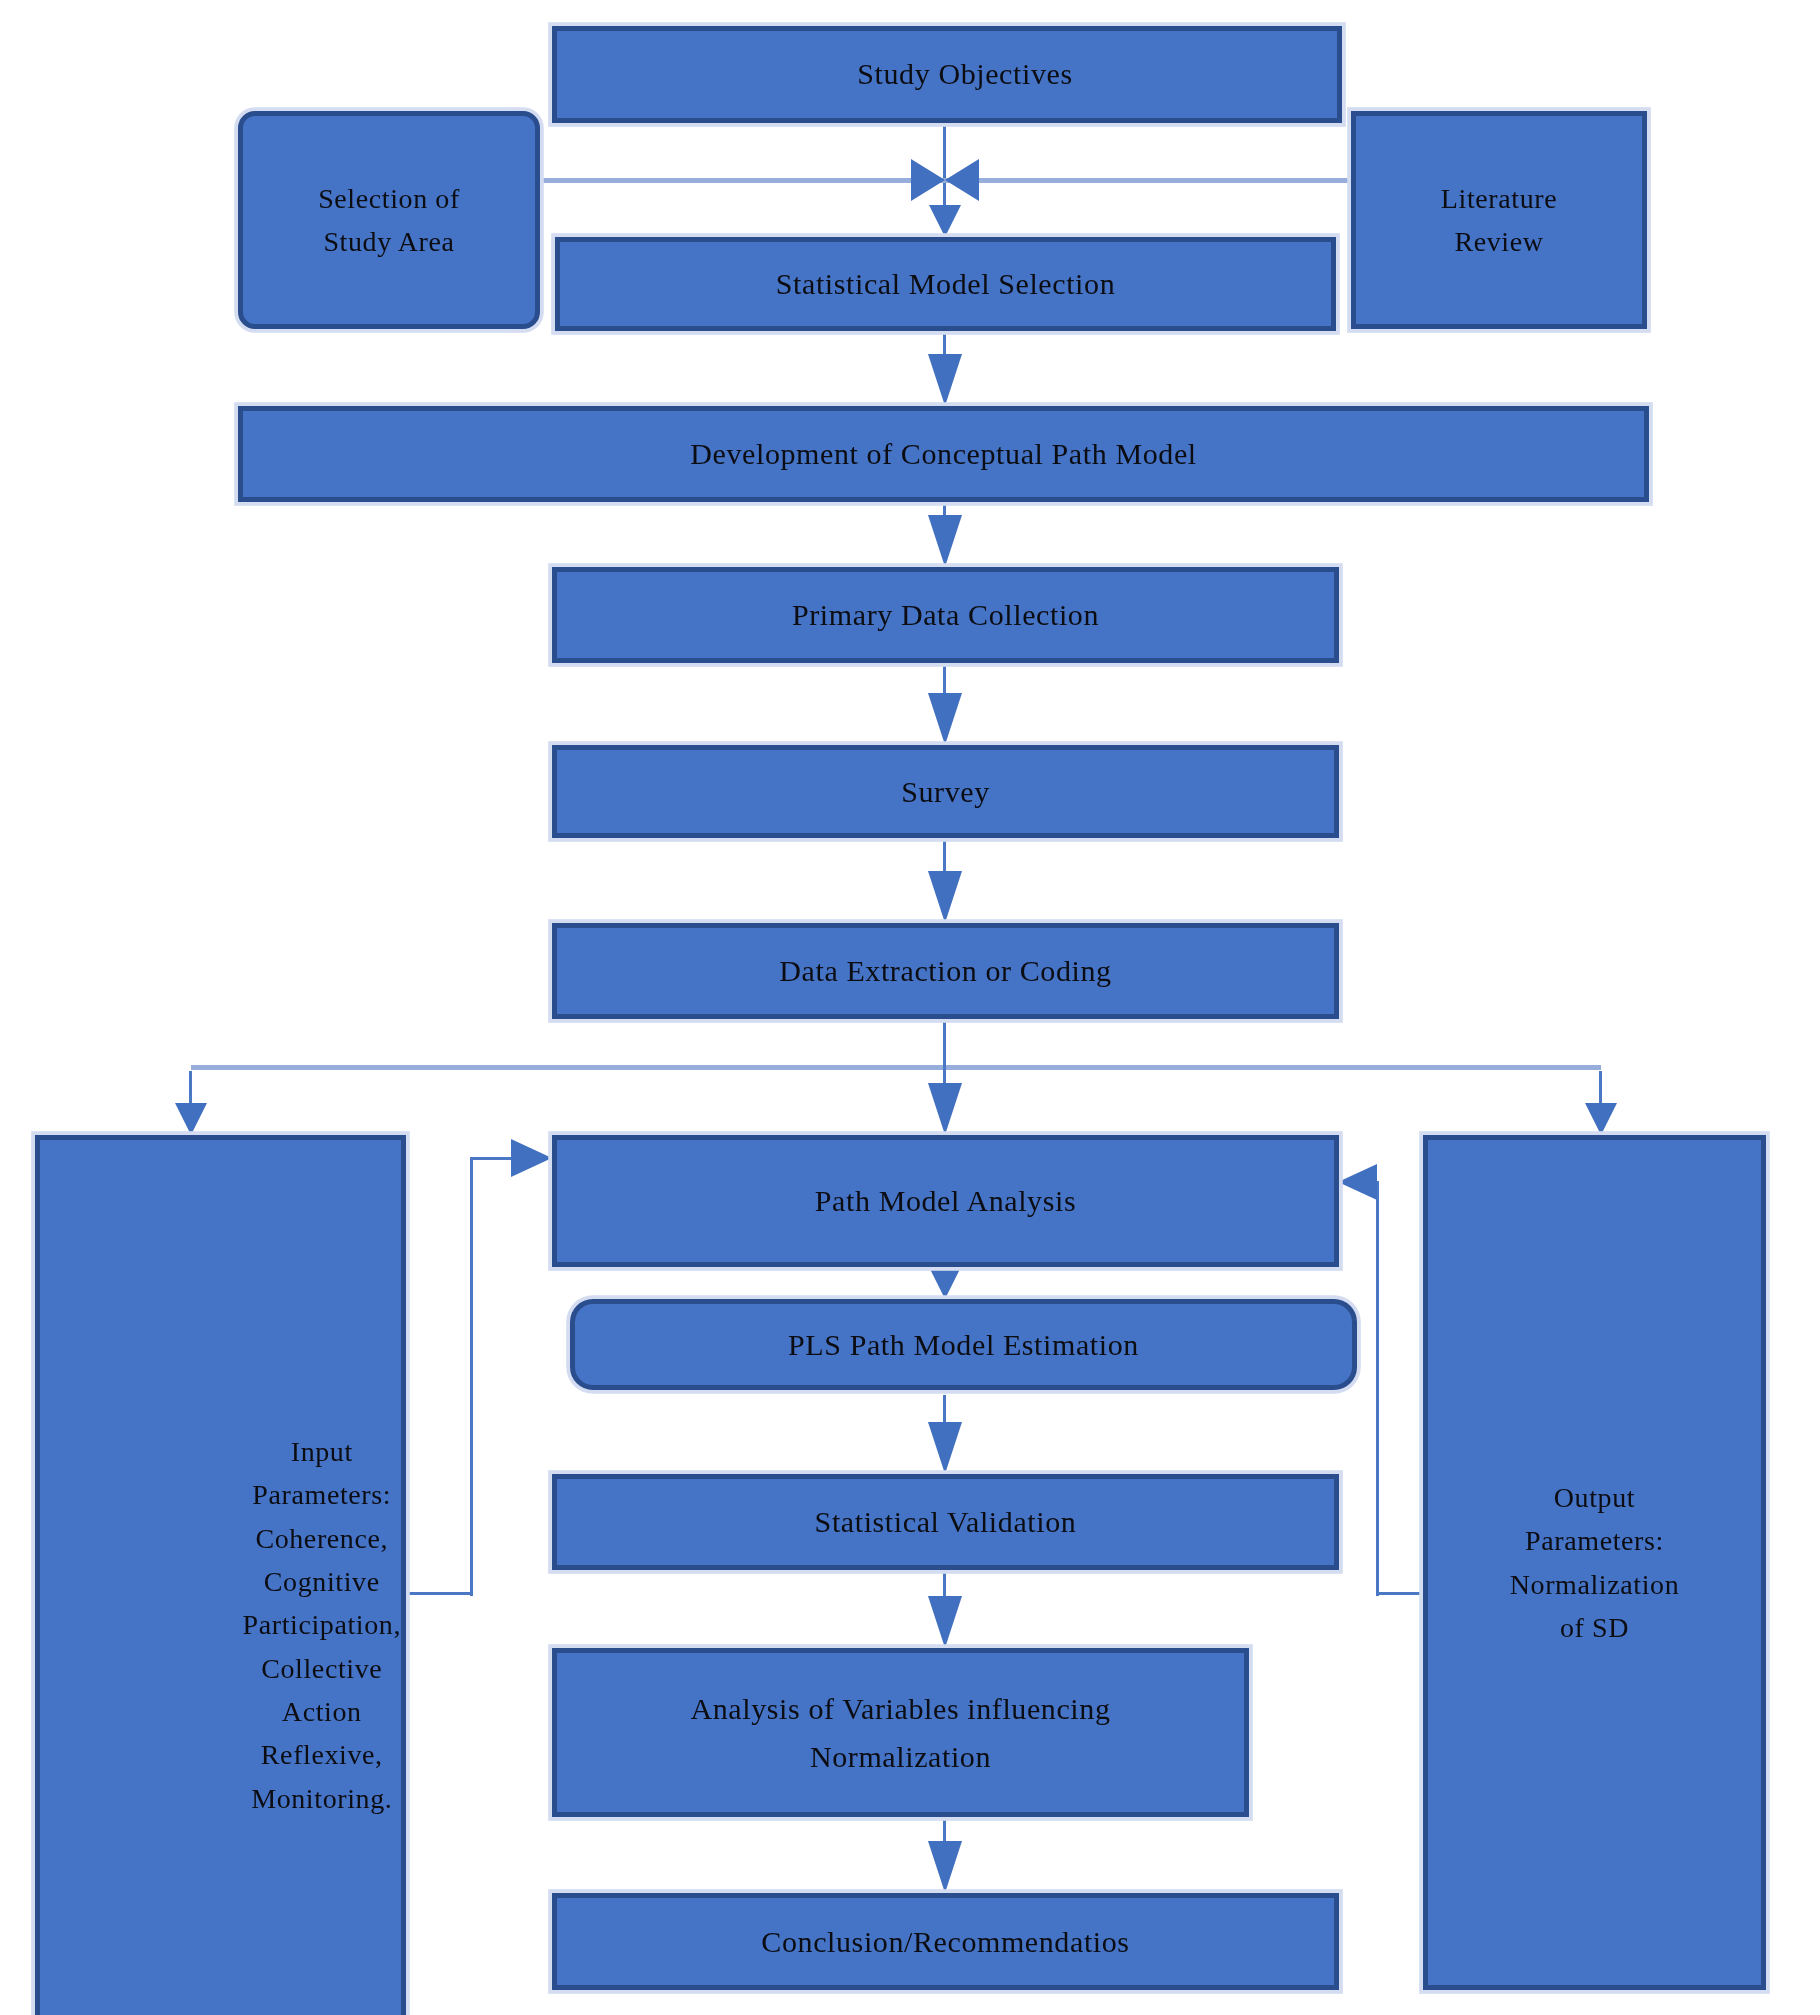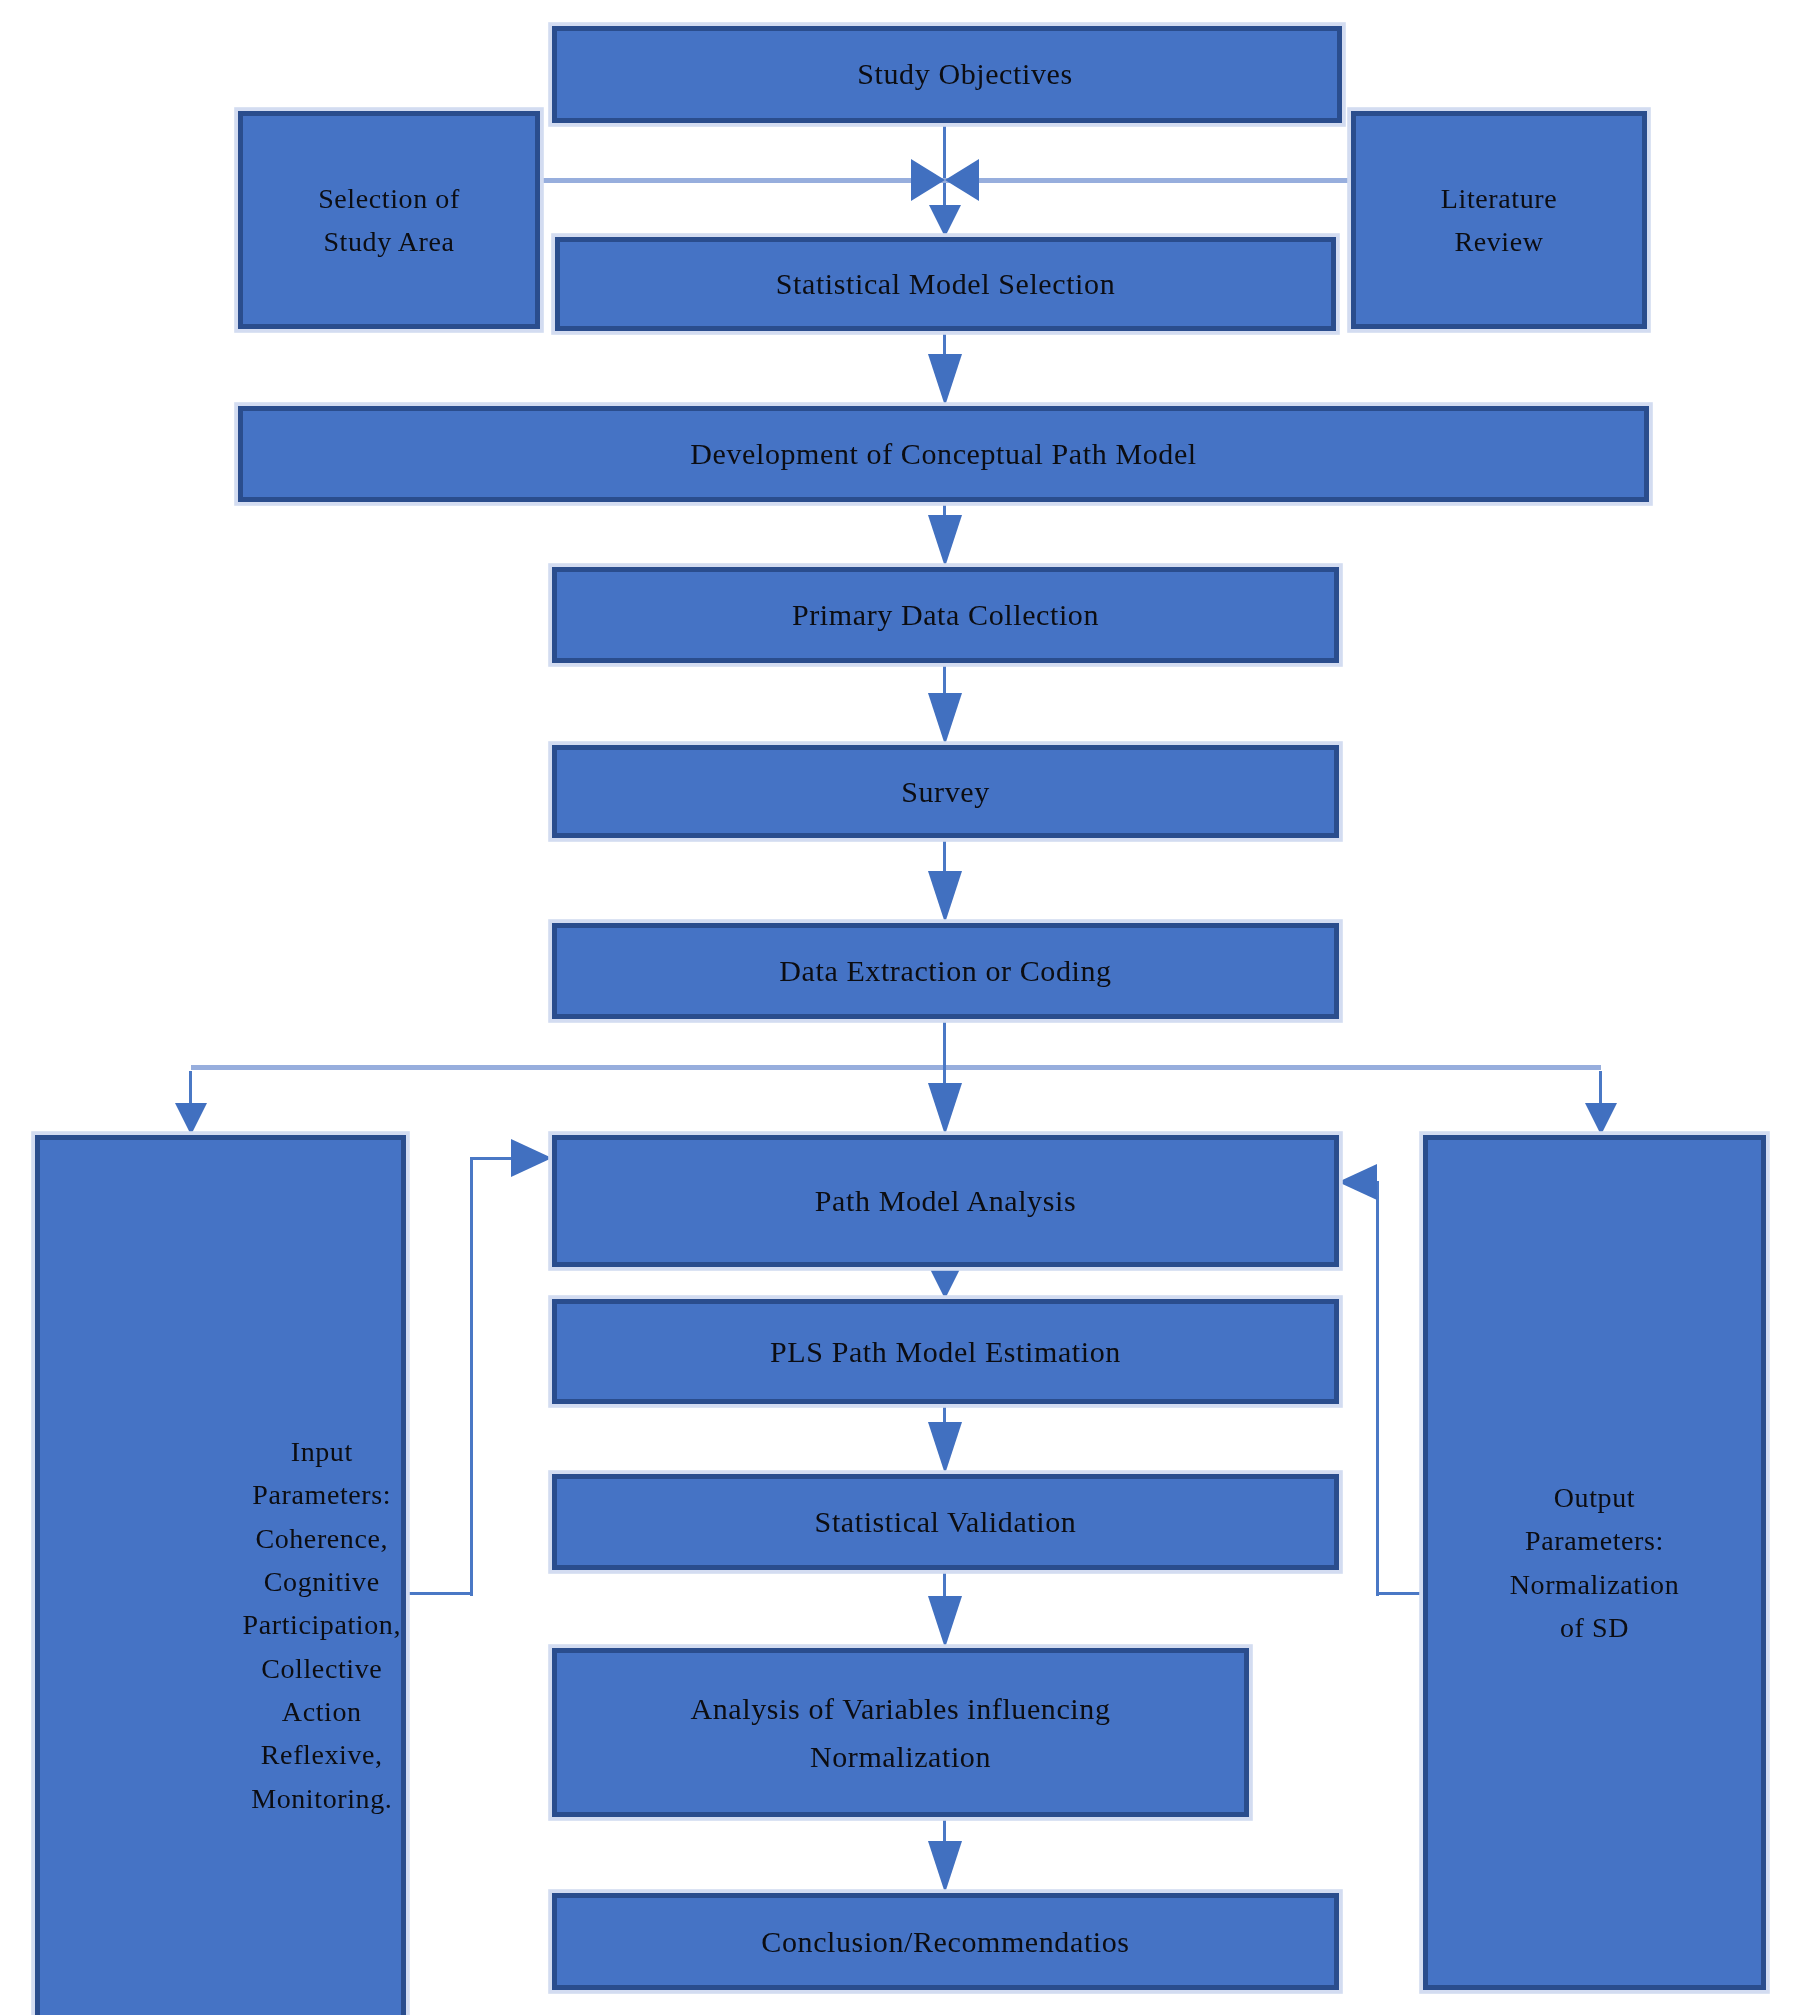--- a/index.html
+++ b/index.html
@@ -39,30 +39,30 @@
     border-right:39px solid var(--arrow,#4170c0);}
   .bowR{position:absolute;width:0;height:0;
     border-top:21.7px solid transparent;border-bottom:21.7px solid transparent;
     border-left:34px solid var(--arrow,#4170c0);}
   .bowL{position:absolute;width:0;height:0;
     border-top:21.7px solid transparent;border-bottom:21.7px solid transparent;
     border-right:34px solid var(--arrow,#4170c0);}
 
   
   #n-study-objectives{left:552px;top:25.5px;width:790px;height:97px;padding-left:36px;}
-  #n-selection-study-area{left:238px;top:111px;width:302px;height:218px;}
+  #n-selection-study-area{left:238px;top:111px;width:302px;height:218px;border-radius:17px;}
   #n-literature-review{left:1351px;top:111px;width:296px;height:218px;}
   #n-statistical-model-selection{left:555px;top:237px;width:781px;height:94px;}
   #n-development-conceptual-path-model{left:238px;top:406px;width:1411px;height:96px;}
   #n-primary-data-collection{left:552px;top:567px;width:787px;height:96px;}
   #n-survey{left:552px;top:745px;width:787px;height:93px;}
   #n-data-extraction{left:552px;top:923px;width:787px;height:96px;}
   #n-input-parameters{left:35px;top:1135px;width:371px;height:980px;justify-content:flex-end;}
   #n-path-model-analysis{left:552px;top:1135px;width:787px;height:132px;}
-  #n-pls-path-model-estimation{left:552px;top:1299px;width:787px;height:105px;}
+  #n-pls-path-model-estimation{left:570px;top:1299px;width:787px;height:91px;border-radius:23px;}
   #n-statistical-validation{left:552px;top:1474px;width:787px;height:96px;}
   #n-analysis-variables{left:552px;top:1648px;width:697px;height:169px;}
   #n-conclusion{left:552px;top:1893px;width:787px;height:97px;}
   #n-output-parameters{left:1423px;top:1135px;width:343px;height:855px;}
 
   
   #c-v1{left:943px;top:123px;height:82px;}
   #bow-left{left:911px;top:159px;}
   #bow-right{left:945px;top:159px;}
   #c-h1{left:540px;top:178px;width:811px;}

